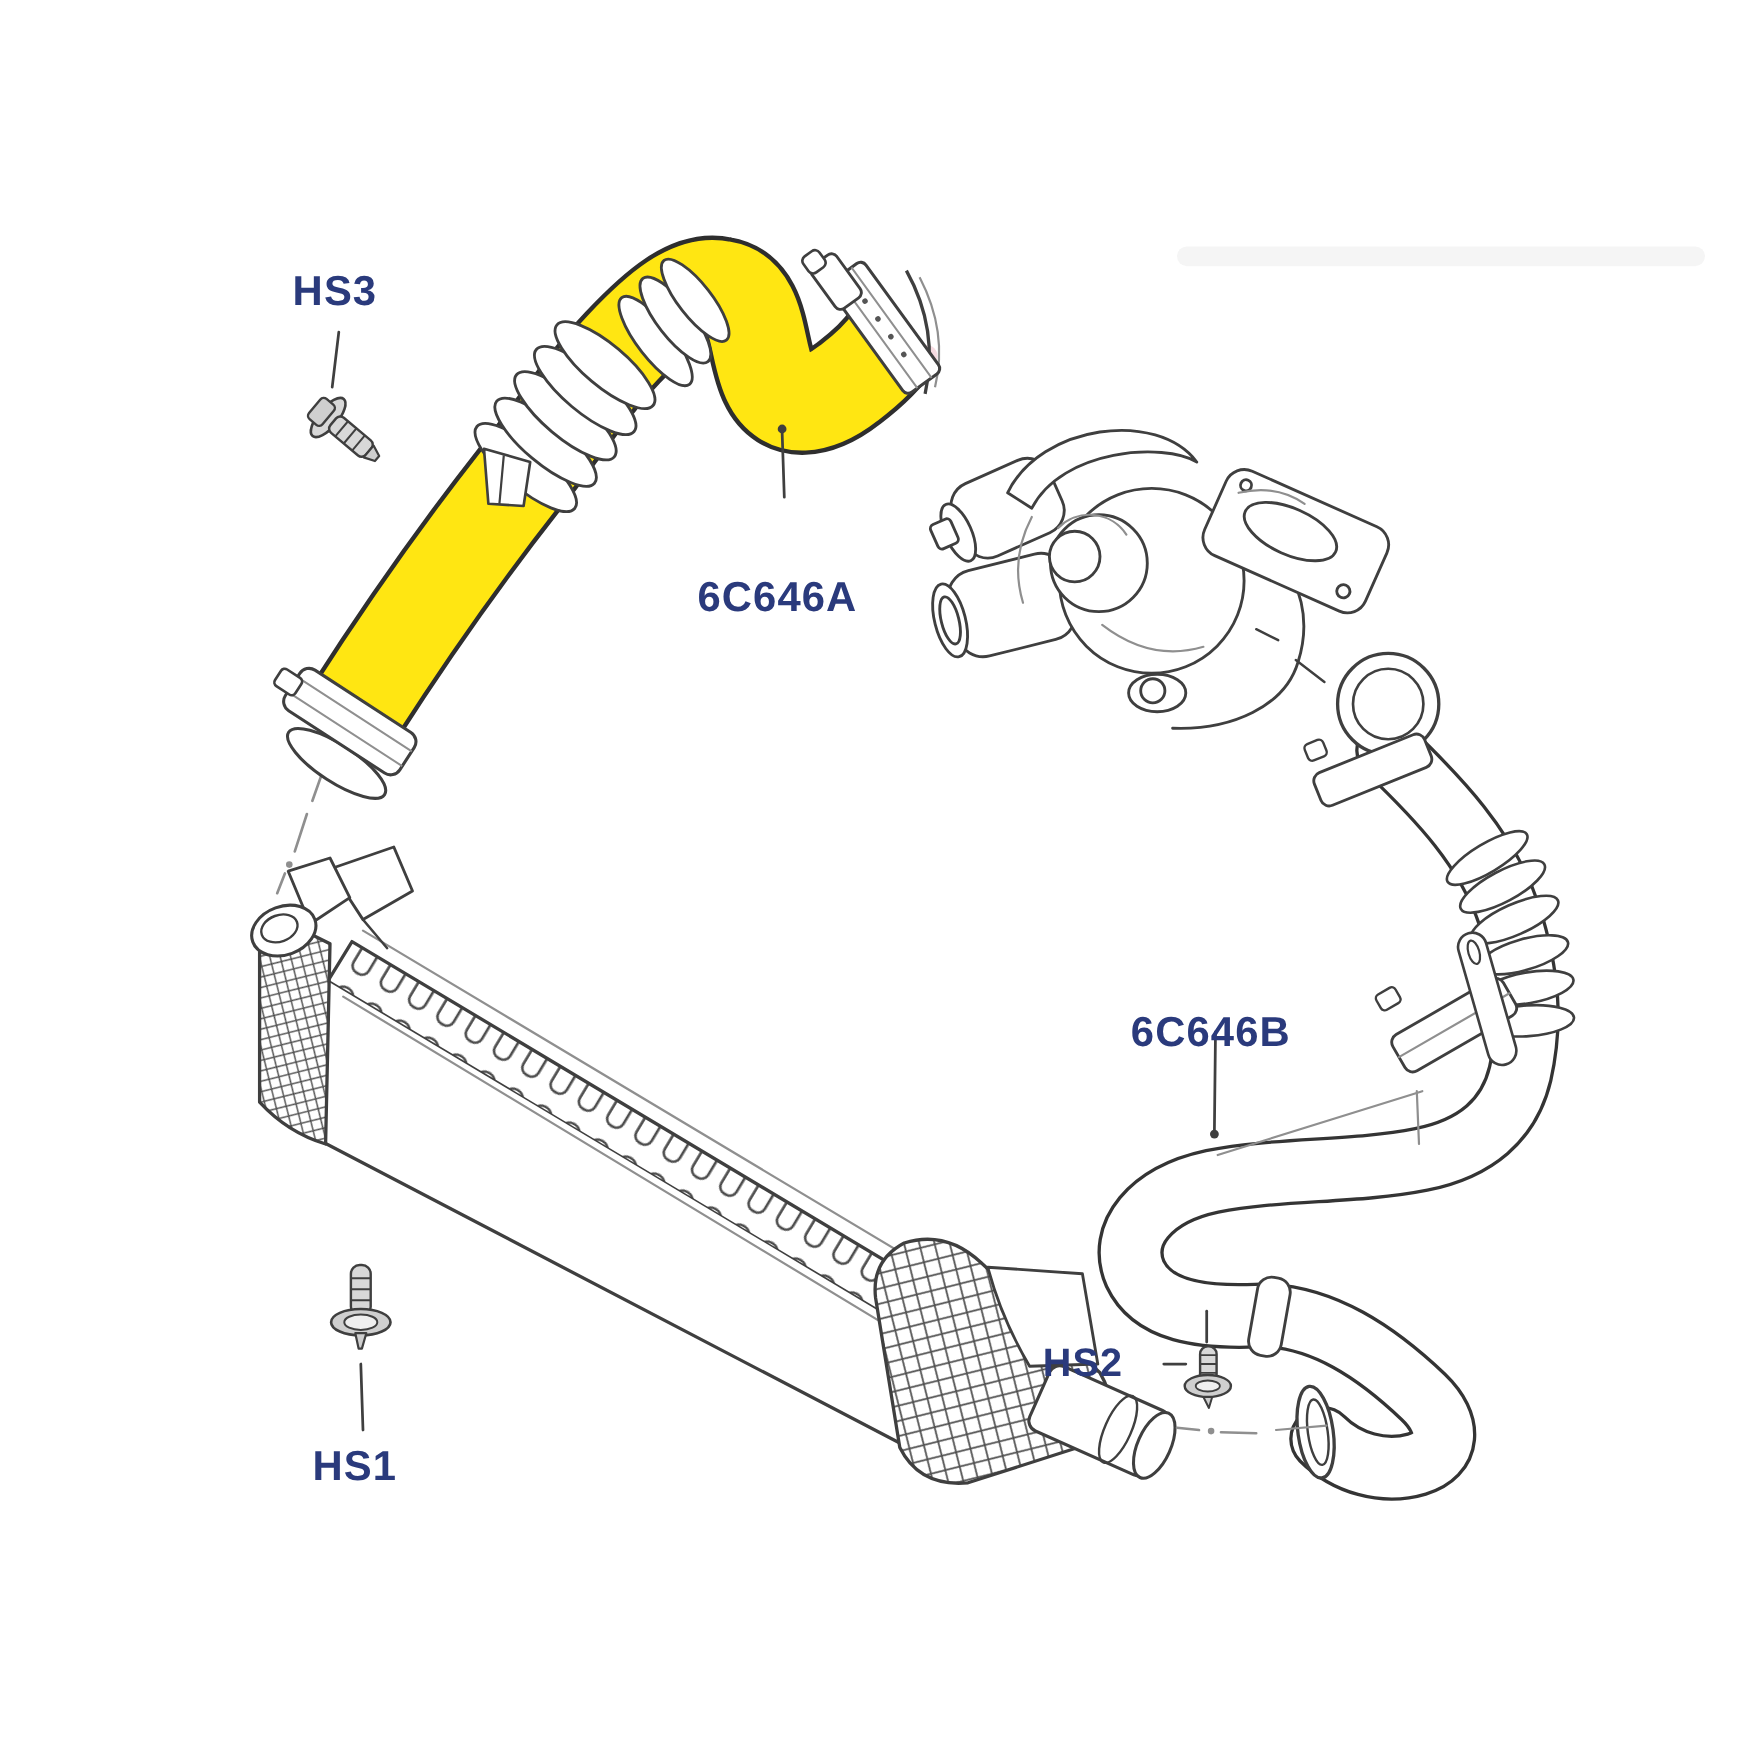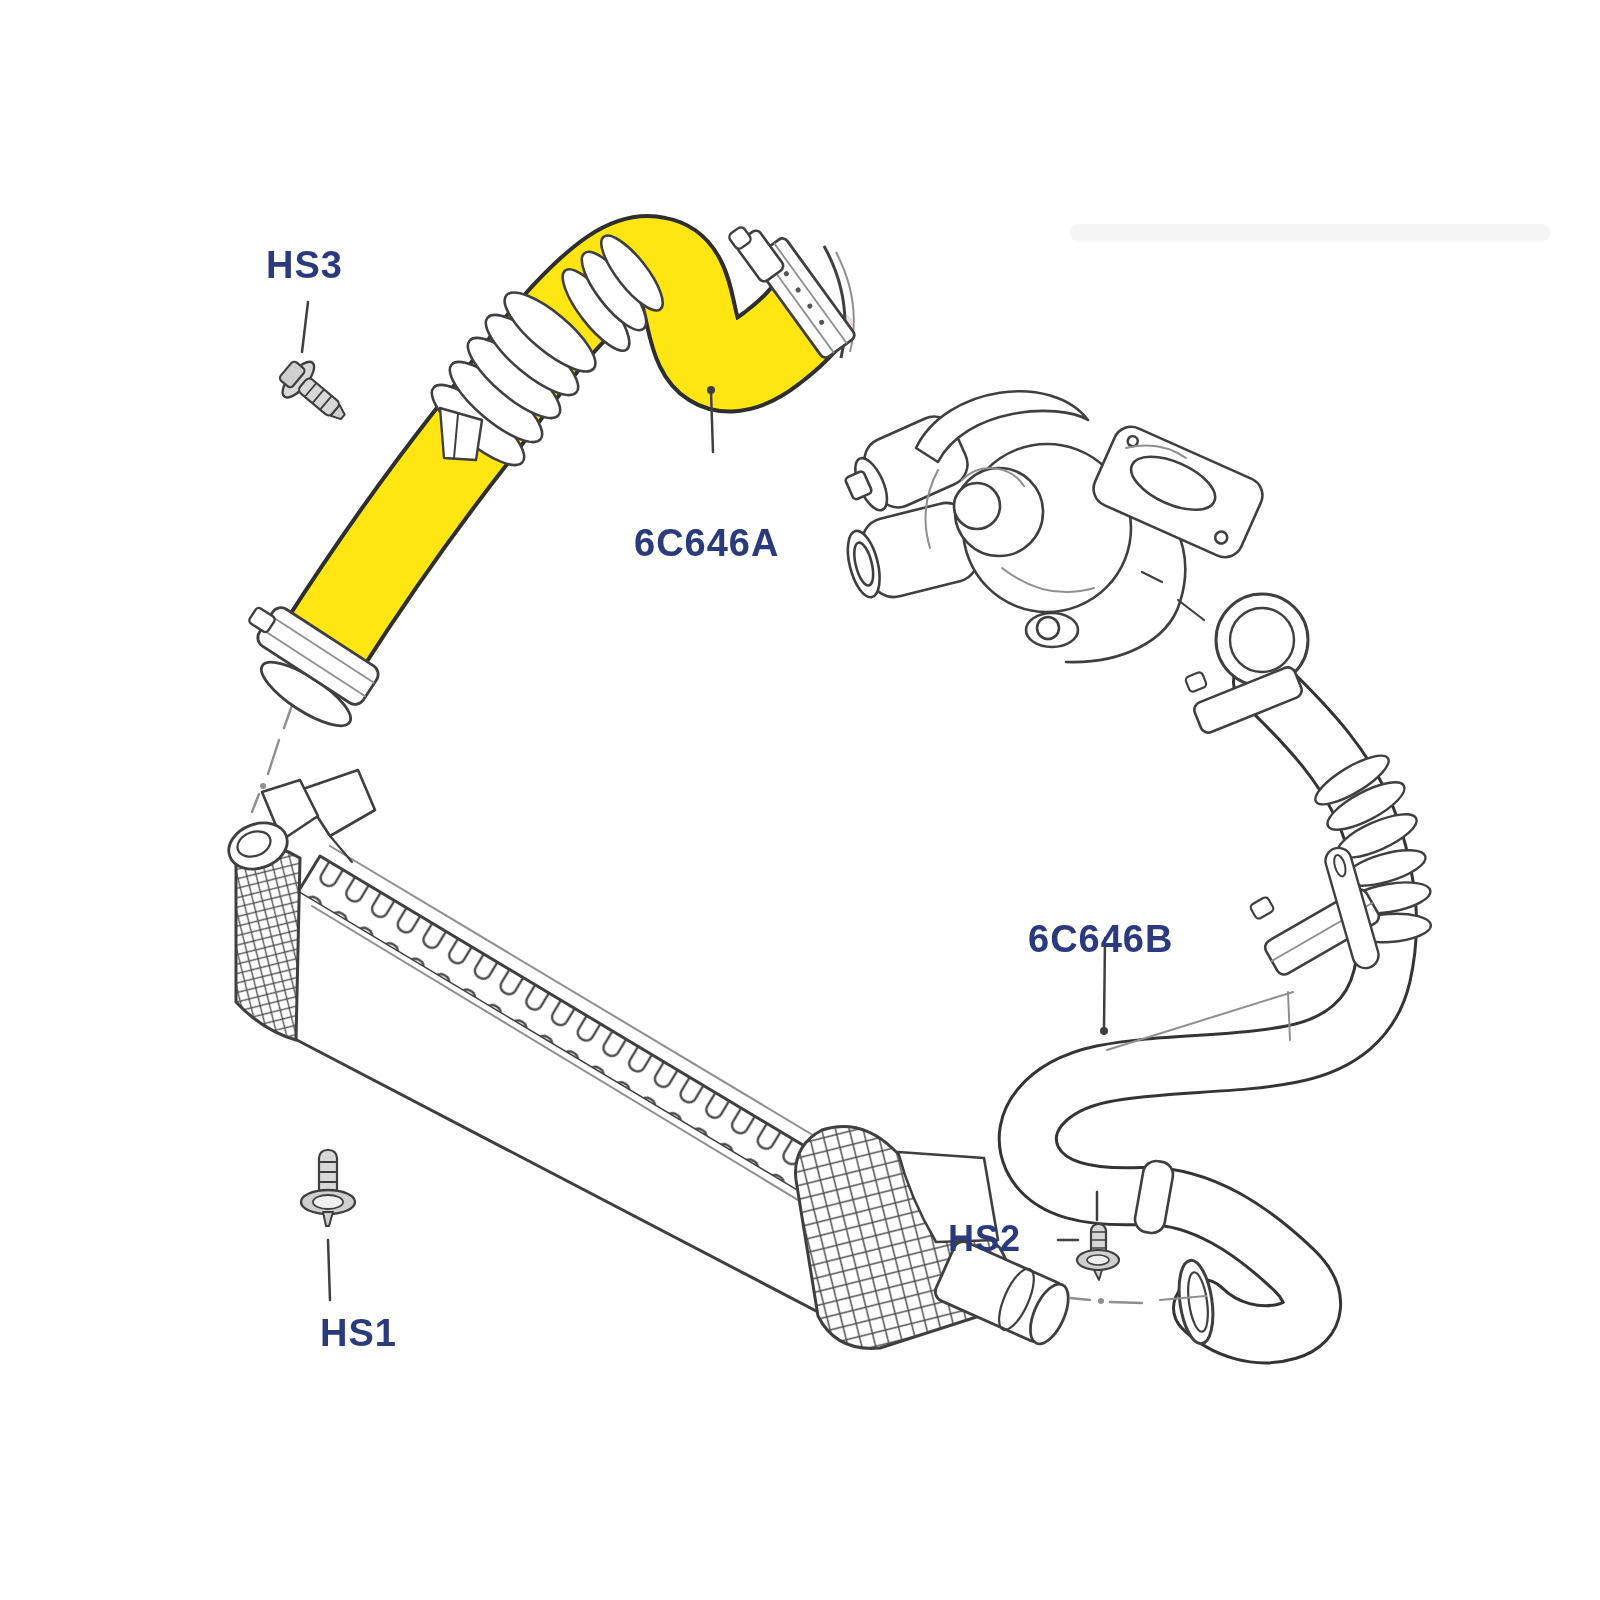--- a/index.html
+++ b/index.html
@@ -247,15 +247,15 @@
     <path d="M1058 1240 L1078 1240"></path>
     <path d="M1097 1192 L1097 1220"></path>
   </g>
   <circle cx="711" cy="390" r="4" fill="#3f3f3f"></circle>
   <circle cx="1104" cy="1031" r="4" fill="#3f3f3f"></circle>
 </svg>
 
   <div class="part-label" style="left:266px;top:244px;width:92px;">HS3</div>
   <div class="part-label" style="left:634px;top:474px;width:170px;margin-top:48px;">6C646A</div>
   <div class="part-label" style="left:1028px;top:918px;width:150px;">6C646B</div>
-  <div class="part-label" style="left:284px;top:1312px;width:92px;margin-left:36px;">HS1</div>
+  <div class="part-label" style="left:284px;top:1312px;width:92px;">HS1</div>
   <div class="part-label lbl-sm" style="left:948px;top:1218px;width:88px;">HS2</div>
 </div>
 
 </body></html>

